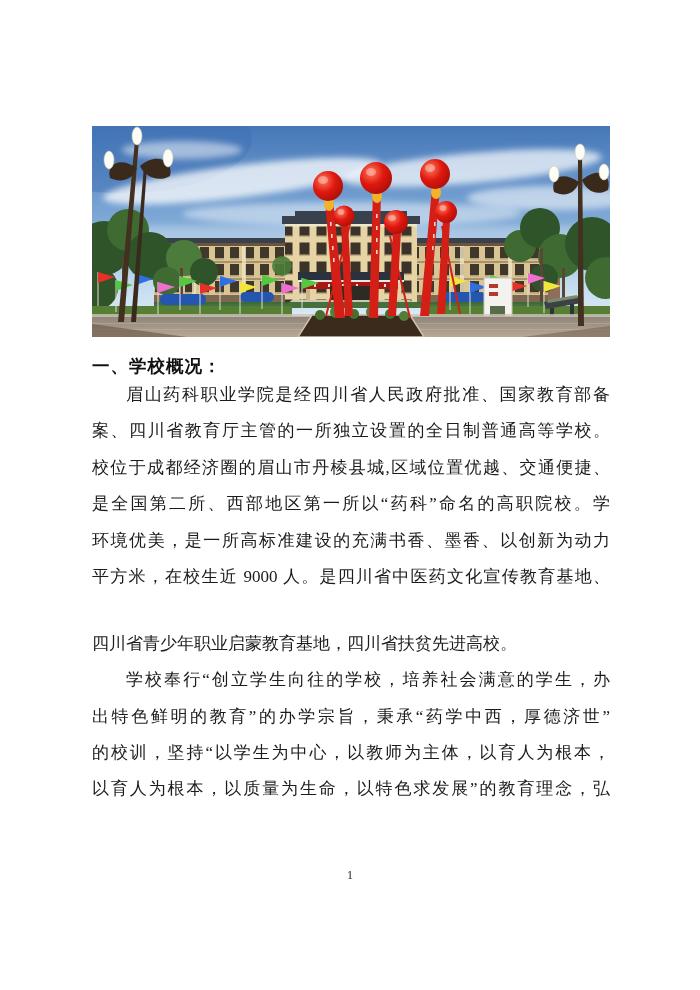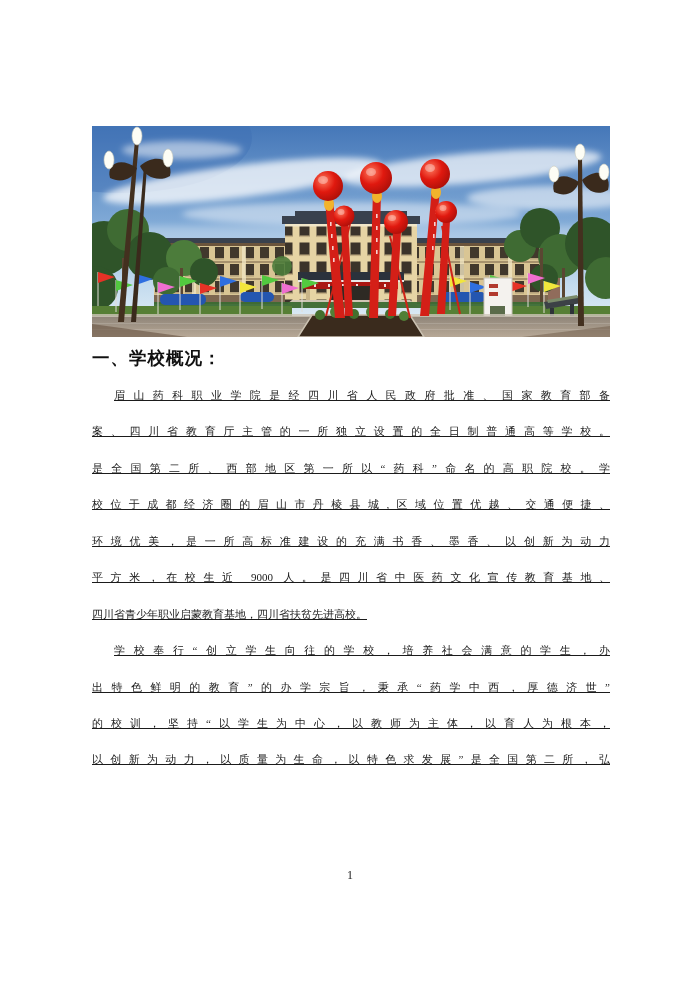--- a/index.html
+++ b/index.html
@@ -1,27 +1,27 @@
 <!DOCTYPE html>
 <html><head>
 <meta charset="utf-8">
 <style>
   html,body{margin:0;padding:0;background:#ffffff;}
   .page{position:relative;width:700px;height:990px;background:#fff;overflow:hidden;
         font-family:"Liberation Serif","DejaVu Serif",serif;color:#1b1b1b;}
   .photo{position:absolute;left:92px;top:126px;width:518px;height:211px;margin:0;}
   .photo svg{display:block;width:518px;height:211px;}
-  .heading{position:absolute;left:92px;top:346px;margin:0;
+  .heading{position:absolute;left:92px;top:354px;margin:0;
            font-family:"DejaVu Sans","Liberation Sans",sans-serif;
            font-weight:bold;font-size:17.5px;letter-spacing:1px;color:#111;}
   .body{position:absolute;left:92px;top:377px;width:518px;}
-  .body p{margin:0;height:36.45px;line-height:36.45px;font-size:11px;
-          text-align:justify;text-align-last:justify;white-space:nowrap;text-decoration:underline;}
+  .body p{margin:0;height:36.45px;line-height:36.45px;font-size:17px;
+          text-align:justify;text-align-last:justify;white-space:nowrap;}
   .body p.indent{text-indent:2em;}
-  .body p.short{text-align:left;text-align-last:left;white-space:normal;}
+  .body p.short{text-align:left;text-align-last:left;white-space:normal;margin-top:30px;}
   .page-number{position:absolute;left:0;top:868px;width:700px;text-align:center;
                font-size:12px;color:#222;}
 </style>
 </head>
 <body>
 
 <div class="page">
 
   <figure class="photo">
     <svg viewBox="0 0 518 211" xmlns="http://www.w3.org/2000/svg">
@@ -279,26 +279,26 @@
         </g>
       </g>
     </svg>
   </figure>
 
   <h2 class="heading">一、学校概况：</h2>
 
   <div class="body">
     <p class="indent">眉山药科职业学院是经四川省人民政府批准、国家教育部备</p>
     <p>案、四川省教育厅主管的一所独立设置的全日制普通高等学校。</p>
+    <p>校位于成都经济圈的眉山市丹棱县城,区域位置优越、交通便捷、</p>
     <p>是全国第二所、西部地区第一所以“药科”命名的高职院校。学</p>
-    <p>校位于成都经济圈的眉山市丹棱县城,区域位置优越、交通便捷、</p>
     <p>环境优美，是一所高标准建设的充满书香、墨香、以创新为动力</p>
     <p>平方米，在校生近 9000 人。是四川省中医药文化宣传教育基地、</p>
     <p class="short">四川省青少年职业启蒙教育基地，四川省扶贫先进高校。</p>
     <p class="indent">学校奉行“创立学生向往的学校，培养社会满意的学生，办</p>
     <p>出特色鲜明的教育”的办学宗旨，秉承“药学中西，厚德济世”</p>
     <p>的校训，坚持“以学生为中心，以教师为主体，以育人为根本，</p>
-    <p>以创新为动力，以质量为生命，以特色求发展”是全国第二所，弘</p>
+    <p>以育人为根本，以质量为生命，以特色求发展”的教育理念，弘</p>
   </div>
 
   <div class="page-number">1</div>
 
 </div>
 
 </body></html>

